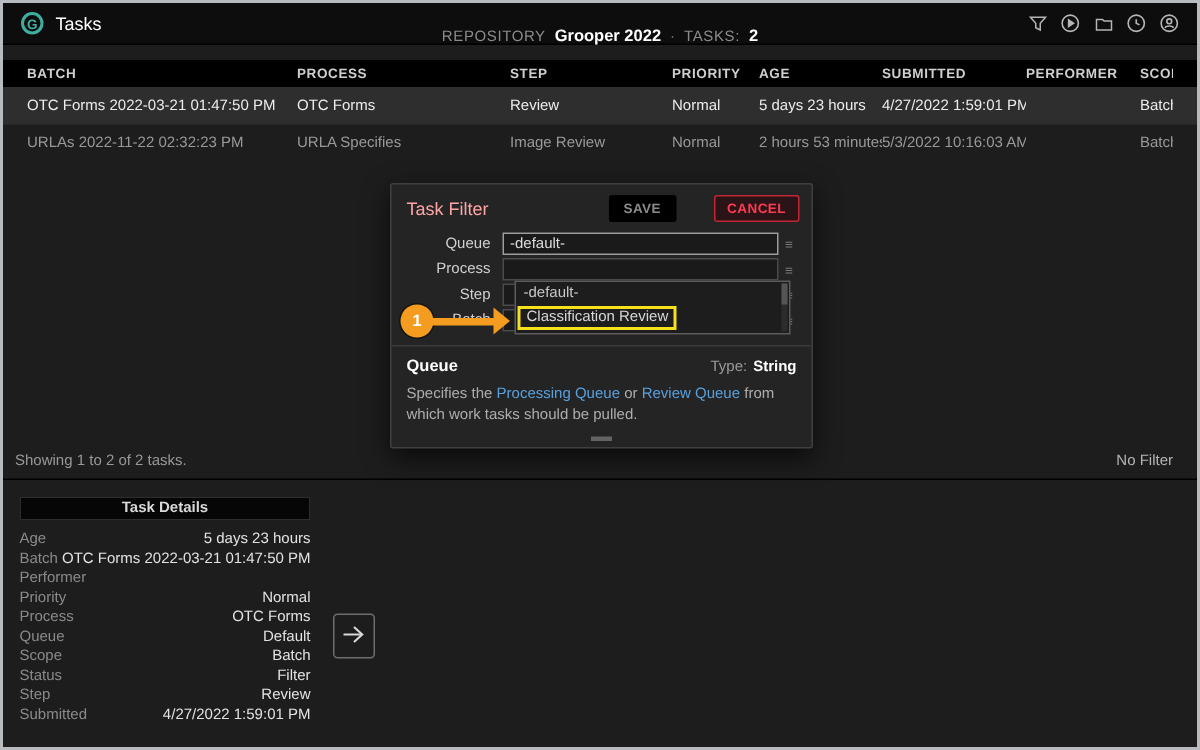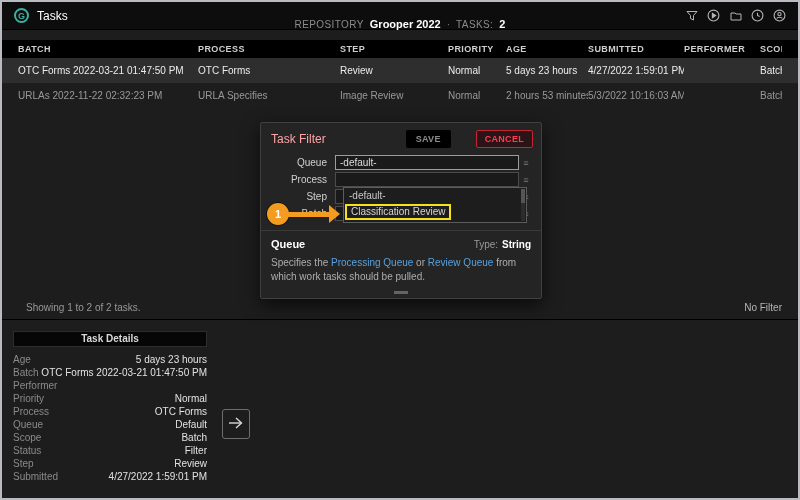--- a/index.html
+++ b/index.html
@@ -21,21 +21,21 @@
 
   
   .grid { display:grid; grid-template-columns:180px 142px 108px 58px 82px 96px 76px 1fr; padding:0 16px; align-items:center; }
   .thead { position:absolute; top:38px; left:0; right:0; height:18px; background:#000; color:#cfcfcf; font-size:9px; font-weight:bold; letter-spacing:.4px; }
   .trow1 { position:absolute; top:56px; left:0; right:0; height:25px; background:#2e2e2e; color:#ececec; font-size:10px; cursor:pointer; }
   .trow2 { position:absolute; top:81px; left:0; right:0; height:25px; color:#999; font-size:10px; cursor:pointer; }
   .cell-right { text-align:right; }
   .cell { overflow:hidden; white-space:nowrap; }
 
   
-  .status-left  { position:absolute; left:24px;  top:300px; font-size:10px; color:#989898; }
+  .status-left  { position:absolute; left:8px;  top:300px; font-size:10px; color:#989898; }
   .status-right { position:absolute; right:16px; top:300px; font-size:10px; color:#b5b5b5; }
   .hdiv { position:absolute; top:317px; left:0; right:0; height:1px; background:#000; }
 
   
   .dt-title { position:absolute; left:11px; top:329px; width:194px; height:16px; background:#060606; border:1px solid #2d2d2d; color:#d8d8d8; font-size:10px; font-weight:bold; text-align:center; line-height:14px; }
   .dt-rows { position:absolute; left:11px; top:351px; width:194px; }
   .d-row { display:flex; height:13px; align-items:center; font-size:10px; }
   .d-label { color:#8a8a8a; flex:none; }
   .d-value { margin-left:auto; color:#e2e2e2; white-space:nowrap; }
 

